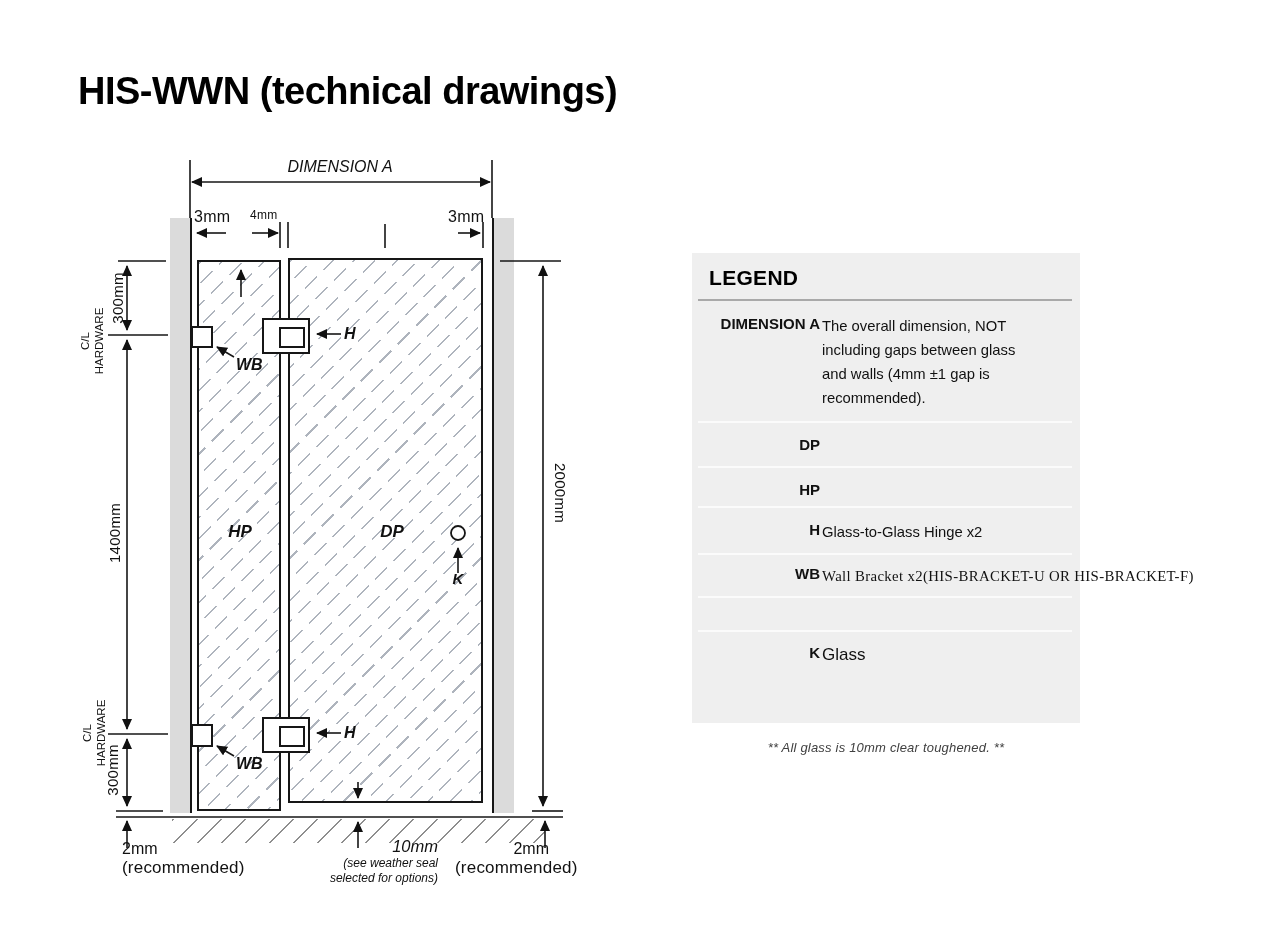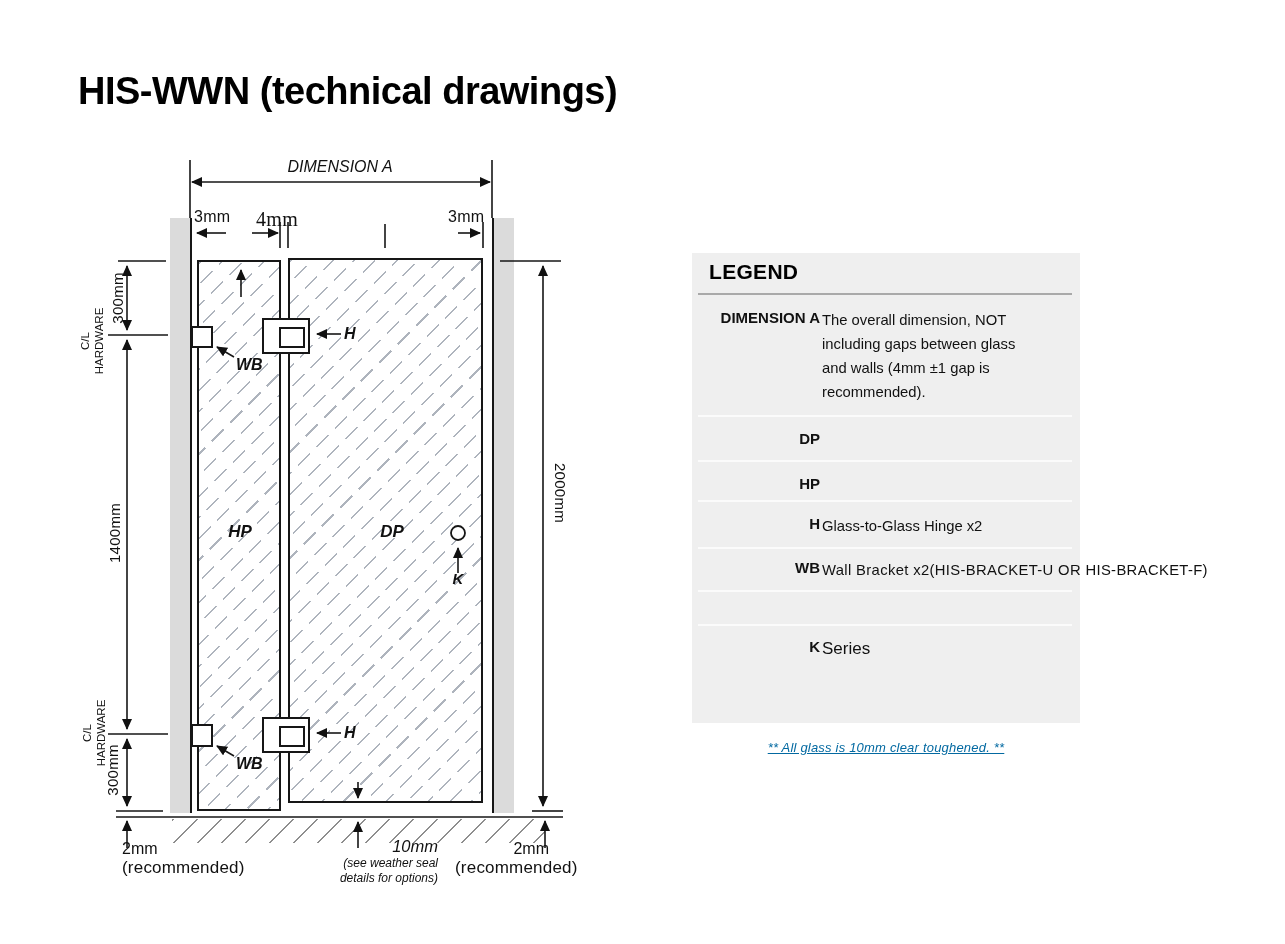--- a/index.html
+++ b/index.html
@@ -37,38 +37,38 @@
   .rot-ccw{transform:translate(-50%,-50%) rotate(-90deg);}
   .rot-cw{transform:translate(-50%,-50%) rotate(90deg);}
   .ctr{transform:translate(-50%,-50%);}
   .pre{white-space:pre-line;}
   .small-note{font-size:17px;letter-spacing:.2px;}
   
   .legend{
     left:692px;top:253px;width:388px;height:470px;background:#efefef;z-index:2;
   }
   .legend-title{font-size:21px;font-weight:700;letter-spacing:.3px;color:#000;
-    padding:7px 0 0 17px;}
+    padding:13px 0 0 17px;}
   .leg-hr{border:none;border-top:2px solid #a9a9a9;margin:9px 8px 0 6px;}
   .leg-sep{border:none;border-top:2px solid #fbfbfb;margin:0 8px 0 6px;}
   .leg-row{display:flex;align-items:flex-start;}
   .leg-term{width:128px;flex:0 0 128px;text-align:right;font-weight:700;font-size:15px;line-height:19.5px;}
   .leg-desc{margin-left:2px;font-size:14.8px;line-height:24px;white-space:pre-line;}
-  .leg-desc.nowrap{white-space:nowrap;letter-spacing:.35px;}
+  .leg-desc.nowrap{white-space:nowrap;letter-spacing:.35px;font-family:Liberation Serif, serif;}
   .leg-desc.big{font-size:17px;}
   .r1{padding:13px 0 11px 0;}
   .r2{padding:12px 0 11px 0;}
   .r3{padding:12px 0 7px 0;}
   .r4{padding:12px 0 9px 0;}
   .r5{padding:9px 0 8px 0;}
   .r6{height:32px;}
   .r7{padding:11px 0 10px 0;}
   .legend-footnote{
     left:692px;top:740px;width:388px;text-align:center;
-    font-size:13px;font-style:italic;color:#0369a1;letter-spacing:.2px;text-decoration:underline;
+    font-size:13px;font-style:italic;color:#404040;letter-spacing:.2px;
   }
 </style>
 </head>
 <body>
 
 <div class="stage">
 
   <div class="abs page-title">HIS-WWN (technical drawings)</div>
 
   <div class="abs wall wall-left"></div>
@@ -138,21 +138,21 @@
       <line x1="234" y1="357" x2="217" y2="347" marker-end="url(#ah)"></line>
       <line x1="234" y1="756" x2="217" y2="746" marker-end="url(#ah)"></line>
 
       <line x1="341" y1="334" x2="317" y2="334" marker-end="url(#ah)"></line>
       <line x1="341" y1="733" x2="317" y2="733" marker-end="url(#ah)"></line>
     </g>
   </svg>
 
   <div class="lbl ital ctr" style="left:340px;top:167px;font-size:16px;">DIMENSION A</div>
   <div class="lbl dim-txt" style="left:194px;top:208px;font-size:16px;">3mm</div>
-  <div class="lbl dim-txt" style="left:256px;top:208px;font-size:20px;font-family:Liberation Serif, serif;">4mm</div>
+  <div class="lbl dim-txt" style="left:250px;top:208px;font-size:12px;">4mm</div>
   <div class="lbl dim-txt" style="left:448px;top:208px;font-size:16px;">3mm</div>
 
   <div class="lbl bold-ital ctr" style="left:240px;top:532px;font-size:17px;">HP</div>
   <div class="lbl bold-ital ctr" style="left:392px;top:532px;font-size:17px;">DP</div>
   <div class="lbl bold-ital ctr" style="left:458px;top:578px;font-size:15px;">K</div>
   <div class="lbl bold-ital" style="left:344px;top:325px;font-size:16px;">H</div>
   <div class="lbl bold-ital" style="left:344px;top:724px;font-size:16px;">H</div>
   <div class="lbl bold-ital" style="left:236px;top:356px;font-size:16px;">WB</div>
   <div class="lbl bold-ital" style="left:236px;top:755px;font-size:16px;">WB</div>
 
@@ -166,21 +166,21 @@
   <div class="lbl rot-ccw pre" style="left:95px;top:733px;font-size:11.5px;line-height:1.2;text-align:center;">C/L
 HARDWARE</div>
 
   <div class="lbl" style="left:122px;top:840px;">
     <div style="font-size:16px;">2mm</div>
     <div class="small-note">(recommended)</div>
   </div>
   <div class="lbl" style="left:278px;top:837px;width:160px;text-align:right;">
     <div class="ital" style="font-size:16.5px;">10mm</div>
     <div class="ital pre" style="font-size:12px;line-height:1.25;white-space:pre-line;">(see weather seal
-details for options)</div>
+selected for options)</div>
   </div>
   <div class="lbl" style="left:455px;top:840px;width:94px;text-align:right;">
     <div style="font-size:16px;">2mm</div>
     <div class="small-note">(recommended)</div>
   </div>
 
   <div class="abs legend">
     <div class="legend-title">LEGEND</div>
     <hr class="leg-hr">
 
@@ -216,19 +216,19 @@
     <hr class="leg-sep">
 
     <div class="leg-row r6">
       <div class="leg-term"></div>
       <div class="leg-desc"></div>
     </div>
     <hr class="leg-sep">
 
     <div class="leg-row r7">
       <div class="leg-term">K</div>
-      <div class="leg-desc big">Series</div>
+      <div class="leg-desc big">Glass</div>
     </div>
   </div>
 
   <div class="abs legend-footnote">** All glass is 10mm clear toughened. **</div>
 
 </div>
 
 </body></html>

